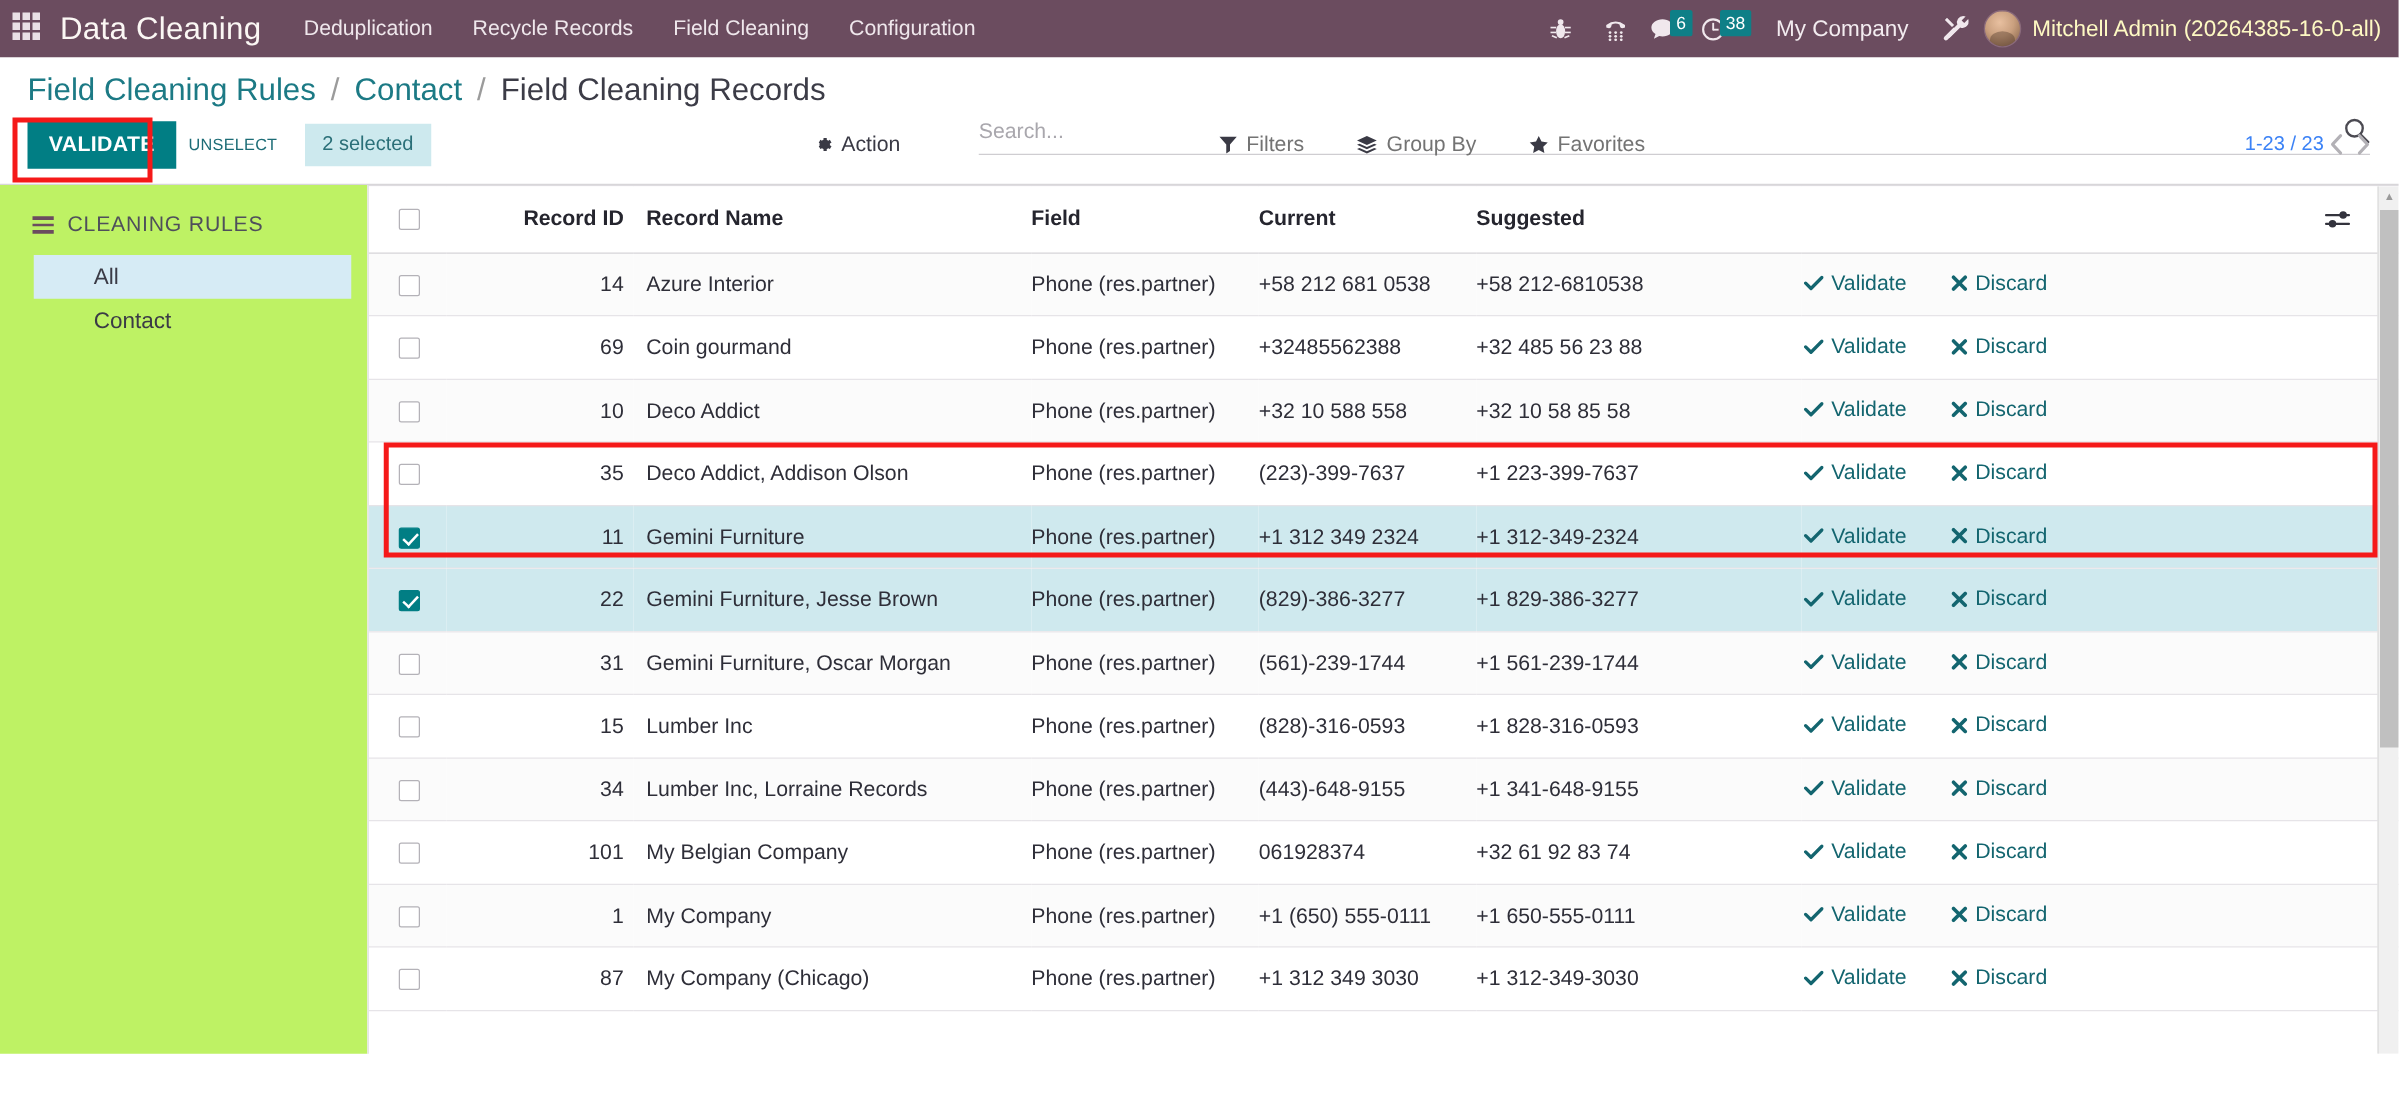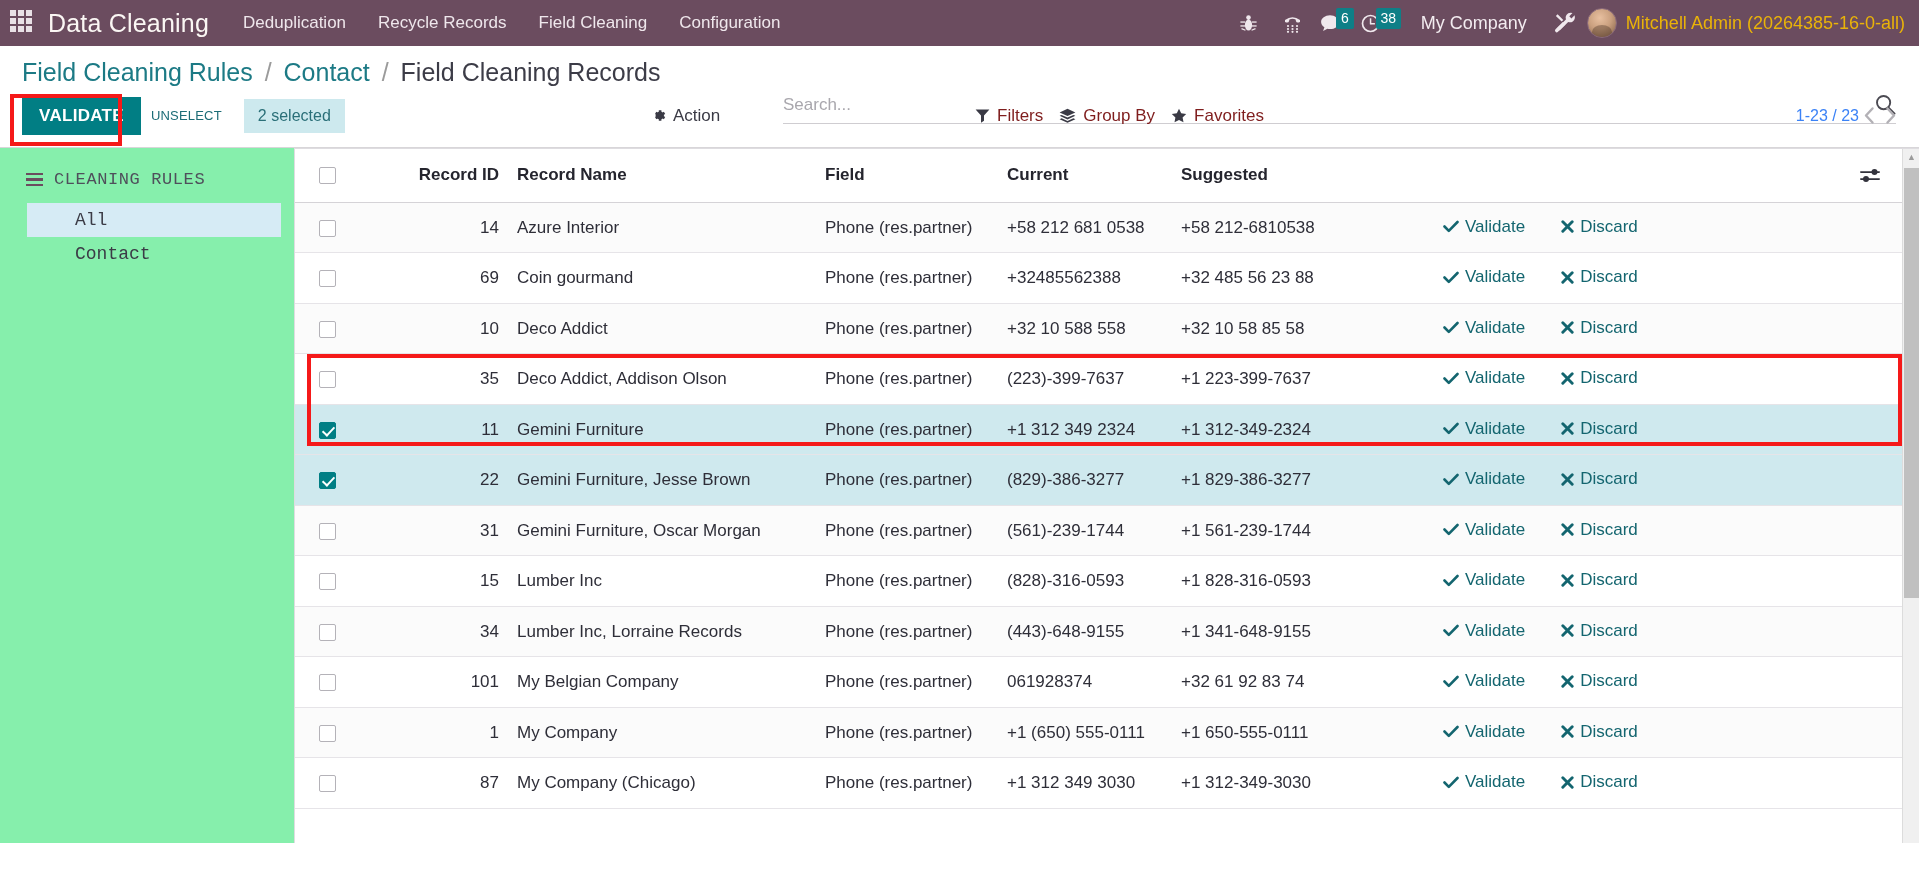--- a/index.html
+++ b/index.html
@@ -90,21 +90,21 @@
     content: "";
     position: absolute;
     left: 50%; top: 58%;
     transform: translateX(-50%);
     width: 20px; height: 14px;
     border-radius: 50% 50% 40% 40%;
     background: rgba(60,40,30,.35);
   }
   .username {
     font-size: 18px;
-    color: #eab308;
+    color: #fef9c3;
     white-space: nowrap;
     cursor: pointer;
   }
 
   
   .cp {
     background: #fff;
     border-bottom: 1px solid #d8d6d9;
     padding: 0;
     position: relative;
@@ -204,23 +204,23 @@
     gap: 6px;
     font-size: 17px;
     color: #3a3a45;
     cursor: pointer;
   }
   .cp-filters {
     position: absolute;
     left: 975px;
     display: flex;
     align-items: flex-end;
-    gap: 16px;
+    gap: 42px;
     font-size: 17px;
-    color: #7f1d1d;
+    color: #737373;
   }
   .cp-filters > span {
     display: flex; align-items: center; gap: 7px; cursor: pointer; white-space: nowrap;
   }
   .pager {
     position: absolute;
     right: 18px;
     display: flex;
     align-items: flex-end;
     font-size: 16px;
@@ -228,24 +228,23 @@
   }
   .pager-btn { color: #b3b1b6; cursor: pointer; display:flex; align-items:center; padding: 0 4px; }
 
   
   .body-wrap { display: flex; height: calc(885px - 46px - 144px); }
 
   
   .sidebar {
     width: 294px;
     flex: none;
-    background: #86efac;
+    background: #bef264;
     padding-top: 22px;
     border-right: 1px solid transparent;
-    font-family: Liberation Mono, monospace;
   }
   .side-head {
     display: flex; align-items: center; gap: 11px;
     font-size: 17px; color: #4f4f5b;
     letter-spacing: .6px;
     padding-left: 26px;
     margin-bottom: 14px;
     text-transform: uppercase;
   }
   .hamb { display:flex; flex-direction: column; gap: 3px; }

